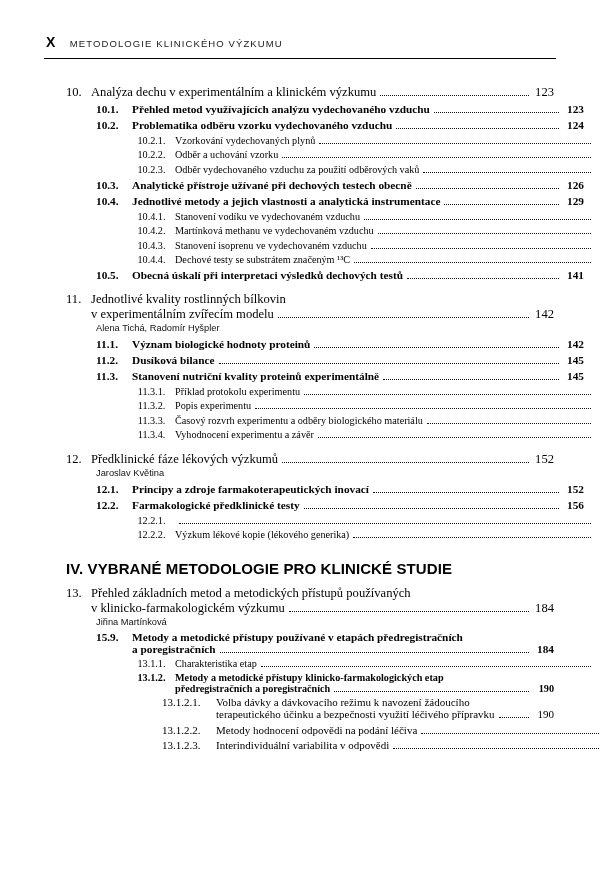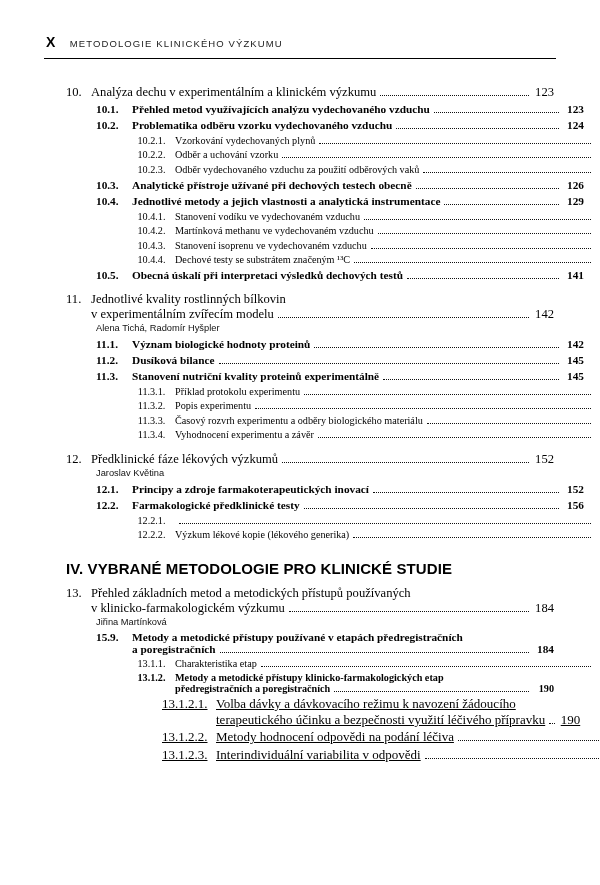--- a/index.html
+++ b/index.html
@@ -106,24 +106,23 @@
 
   .lvl3 {
     font-size: 10.2px;
     margin-left: 62px;
     margin-top: 1px;
   }
   .lvl3 .num { width: 47px; text-align: center; }
   .lvl3 .pg { min-width: 22px; }
 
   .lvl4 {
-    font-size: 13px;
+    font-size: 11px;
     margin-left: 96px;
     margin-top: 1px;
-    text-decoration: underline;
   }
   .lvl4 .num { width: 54px; }
   .lvl4 .pg { min-width: 22px; }
 
   .part-head {
     font-family: "Liberation Sans", sans-serif;
     font-weight: bold;
     font-size: 15px;
     letter-spacing: 0.1px;
     margin: 18px 0 6px 0;

